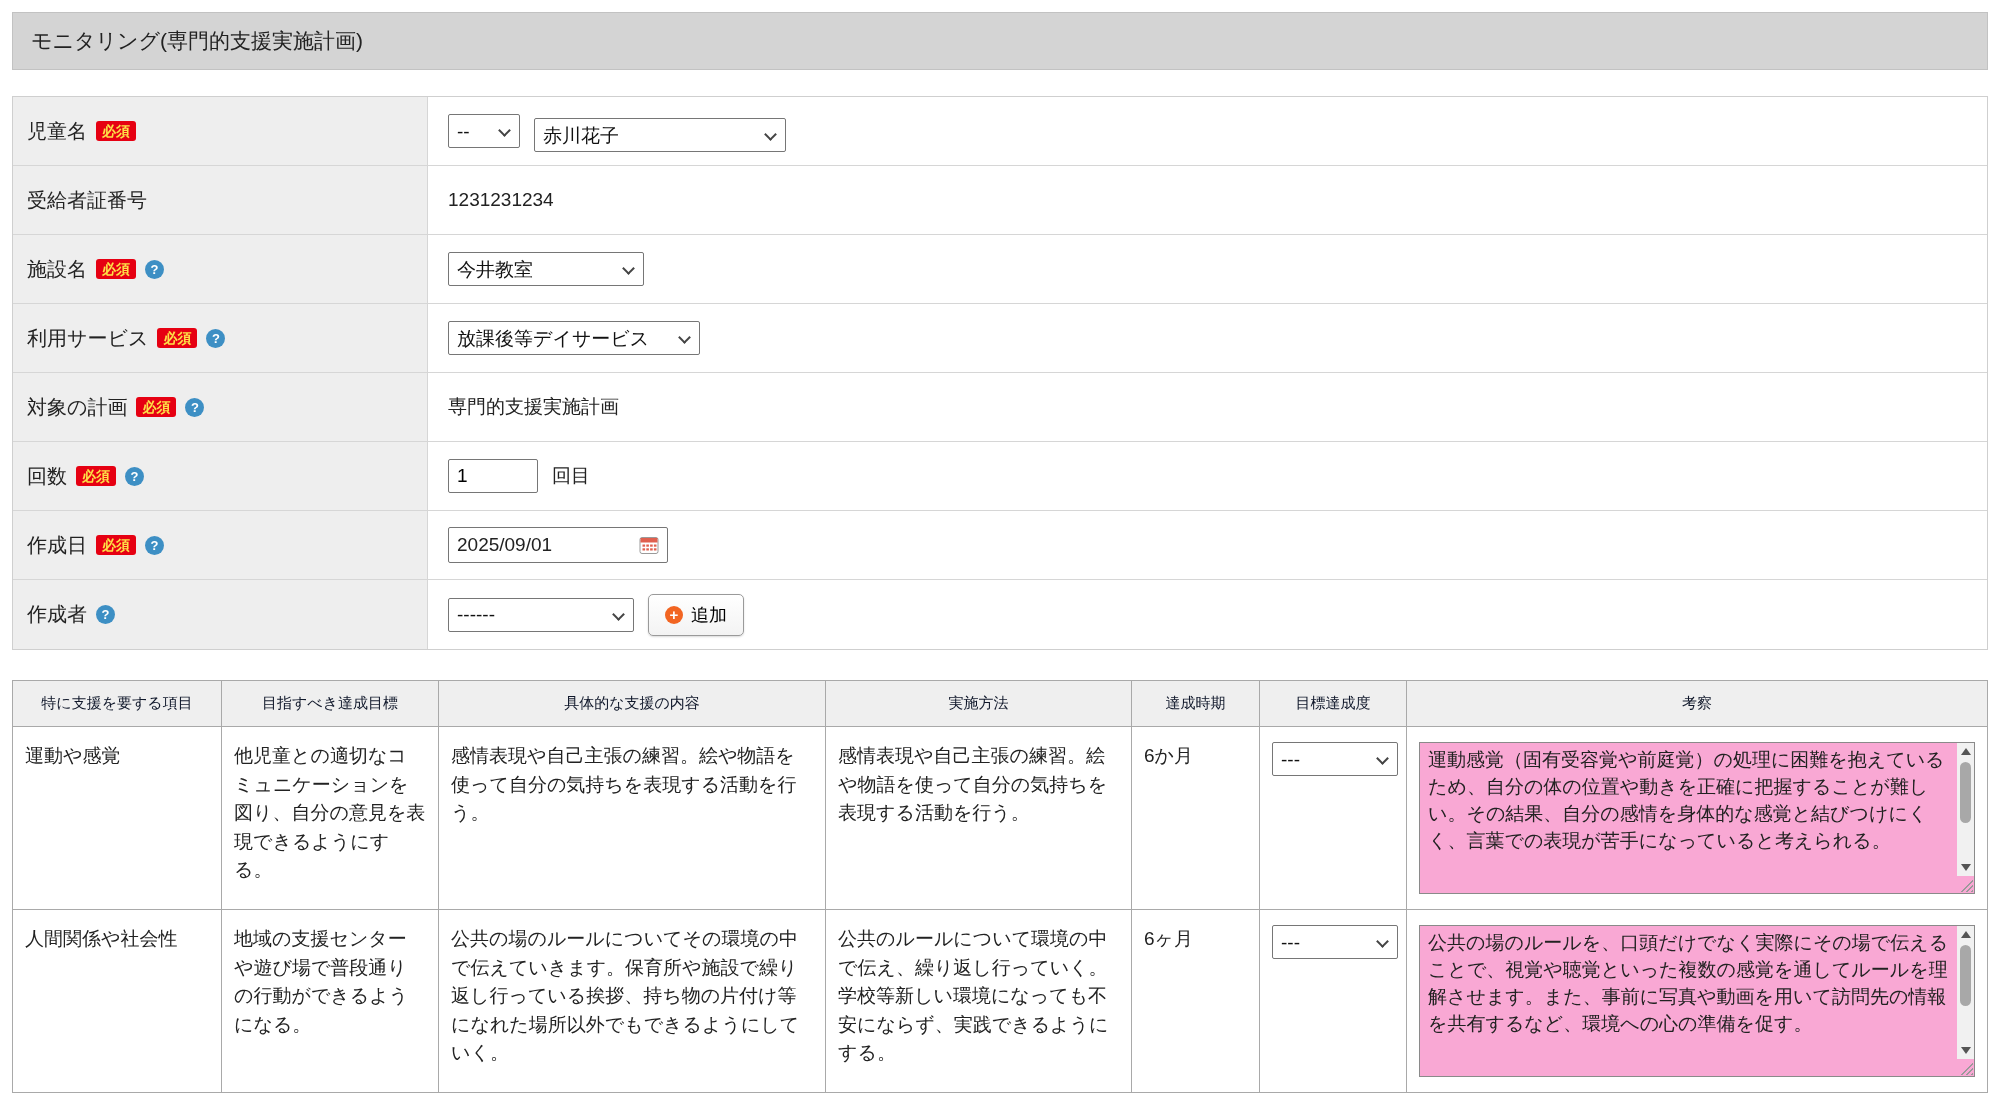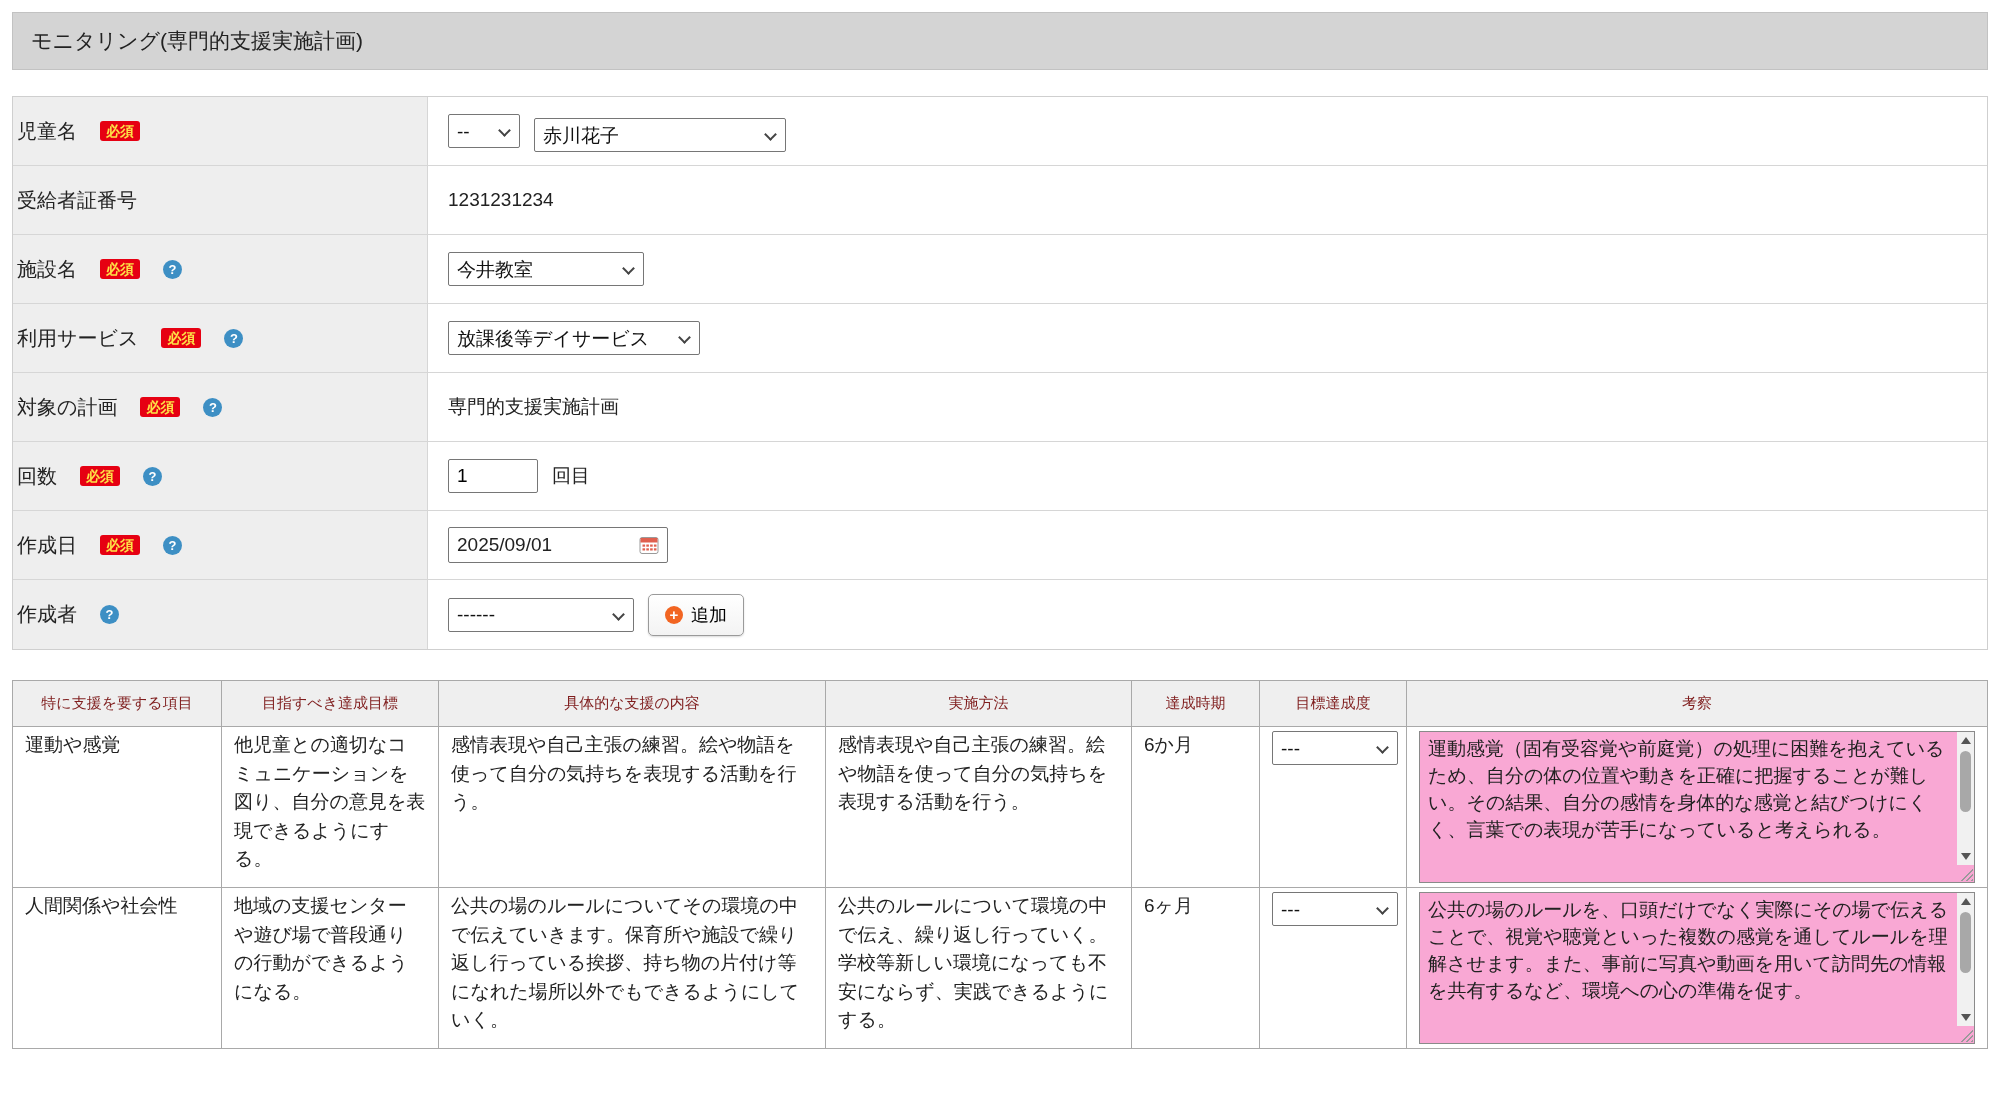--- a/index.html
+++ b/index.html
@@ -17,21 +17,21 @@
     display:flex; align-items:center; padding:0 18px;
     font-size:21px; margin-bottom:26px;text-align:right;
   }
 
   
   .form-table { border:1px solid #cfcfcf; margin-bottom:30px; }
   .form-row { display:flex; border-bottom:1px solid #d6d6d6; min-height:69px; }
   .form-row:last-child { border-bottom:none; }
   .form-label {
     width:415px; background:#eeeeee; display:flex; align-items:center;
-    padding-left:4px; gap:23px; border-right:1px solid #d6d6d6;
+    padding-left:14px; gap:9px; border-right:1px solid #d6d6d6;
     font-size:20px;
   }
   .form-value { flex:1; background:#fff; display:flex; align-items:center; padding-left:20px; gap:14px; font-size:19px; }
 
   .req {
     background:#e60012; color:#fde047; font-size:14px; font-weight:bold;
     padding:3px 6px; border-radius:3px; line-height:1; white-space:nowrap;
   }
   .help {
     width:19px; height:19px; border-radius:50%; background:#3d8fc4; color:#fff;
@@ -79,24 +79,24 @@
     width:18px; height:18px; border-radius:50%; background:#f26522; color:#fff;
     display:inline-flex; align-items:center; justify-content:center;
     font-size:15px; font-weight:bold; line-height:1;
   }
 
   
   table.plan { border-collapse:collapse; width:1976px; table-layout:fixed; }
   table.plan th, table.plan td { border:1px solid #a9a9a9; }
   table.plan th {
     background:#efefef; font-weight:normal; font-size:15px;
-    padding:13px 4px; text-align:center; color:#7f1d1d;
+    padding:13px 4px; text-align:center; color:#0f172a;
   }
   table.plan td {
-    vertical-align:top; font-size:19px; line-height:1.5; padding:4px 12px;
+    vertical-align:top; font-size:19px; line-height:1.5; padding:15px 12px;
   }
   td.c-period { padding-top:12px; }
   td.c-ach { text-align:center; padding-top:12px; }
   td.c-cons { padding:8px; }
 
   
   .ta { position:relative; height:152px; border:1px solid #8a8a8a; background:#f9a8d4; }
   .ta-text { position:absolute; top:4px; left:8px; right:24px; bottom:4px; overflow:hidden; font-size:19px; line-height:1.42; }
   .rail { position:absolute; top:0; right:0; bottom:17px; width:17px; background:#f1f1f1; display:flex; flex-direction:column; }
   .sb-btn { height:17px; display:flex; align-items:center; justify-content:center; cursor:pointer; flex:none; }

